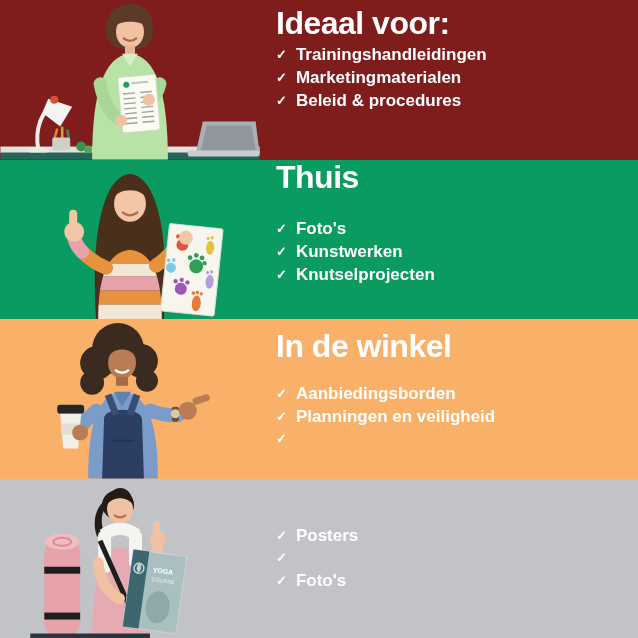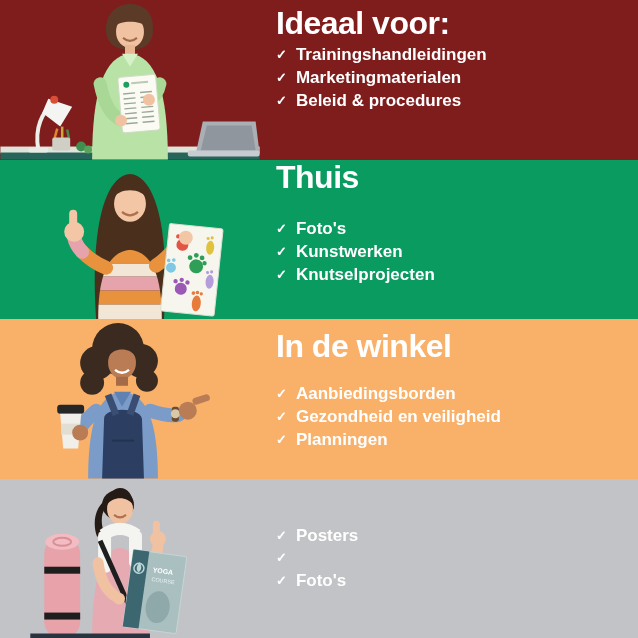--- a/index.html
+++ b/index.html
@@ -255,25 +255,24 @@
     </div>
     <div class="content">
       <h2>In de winkel</h2>
       <ul>
         <li>
             <span class="chk">✓</span>
             <span>Aanbiedingsborden</span>
           </li>
         <li>
             <span class="chk">✓</span>
-            <span>Gezondheid en veiligheid</span>
-          </li>
-        <li>
-            <span class="chk">✓</span>
-            <span>Planningen</span>
+            <span>Planningen en veiligheid</span>
+          </li>
+        <li>
+            <span class="chk">✓</span>
           </li>
       </ul>
     </div>
   </section>
 
   <section class="band band-bedrijven">
     <div class="photo">
       <svg viewBox="0 0 260 160">
         <g>
           <rect x="44" y="58" width="36" height="102" rx="17" fill="#e8a2aa"></rect>

